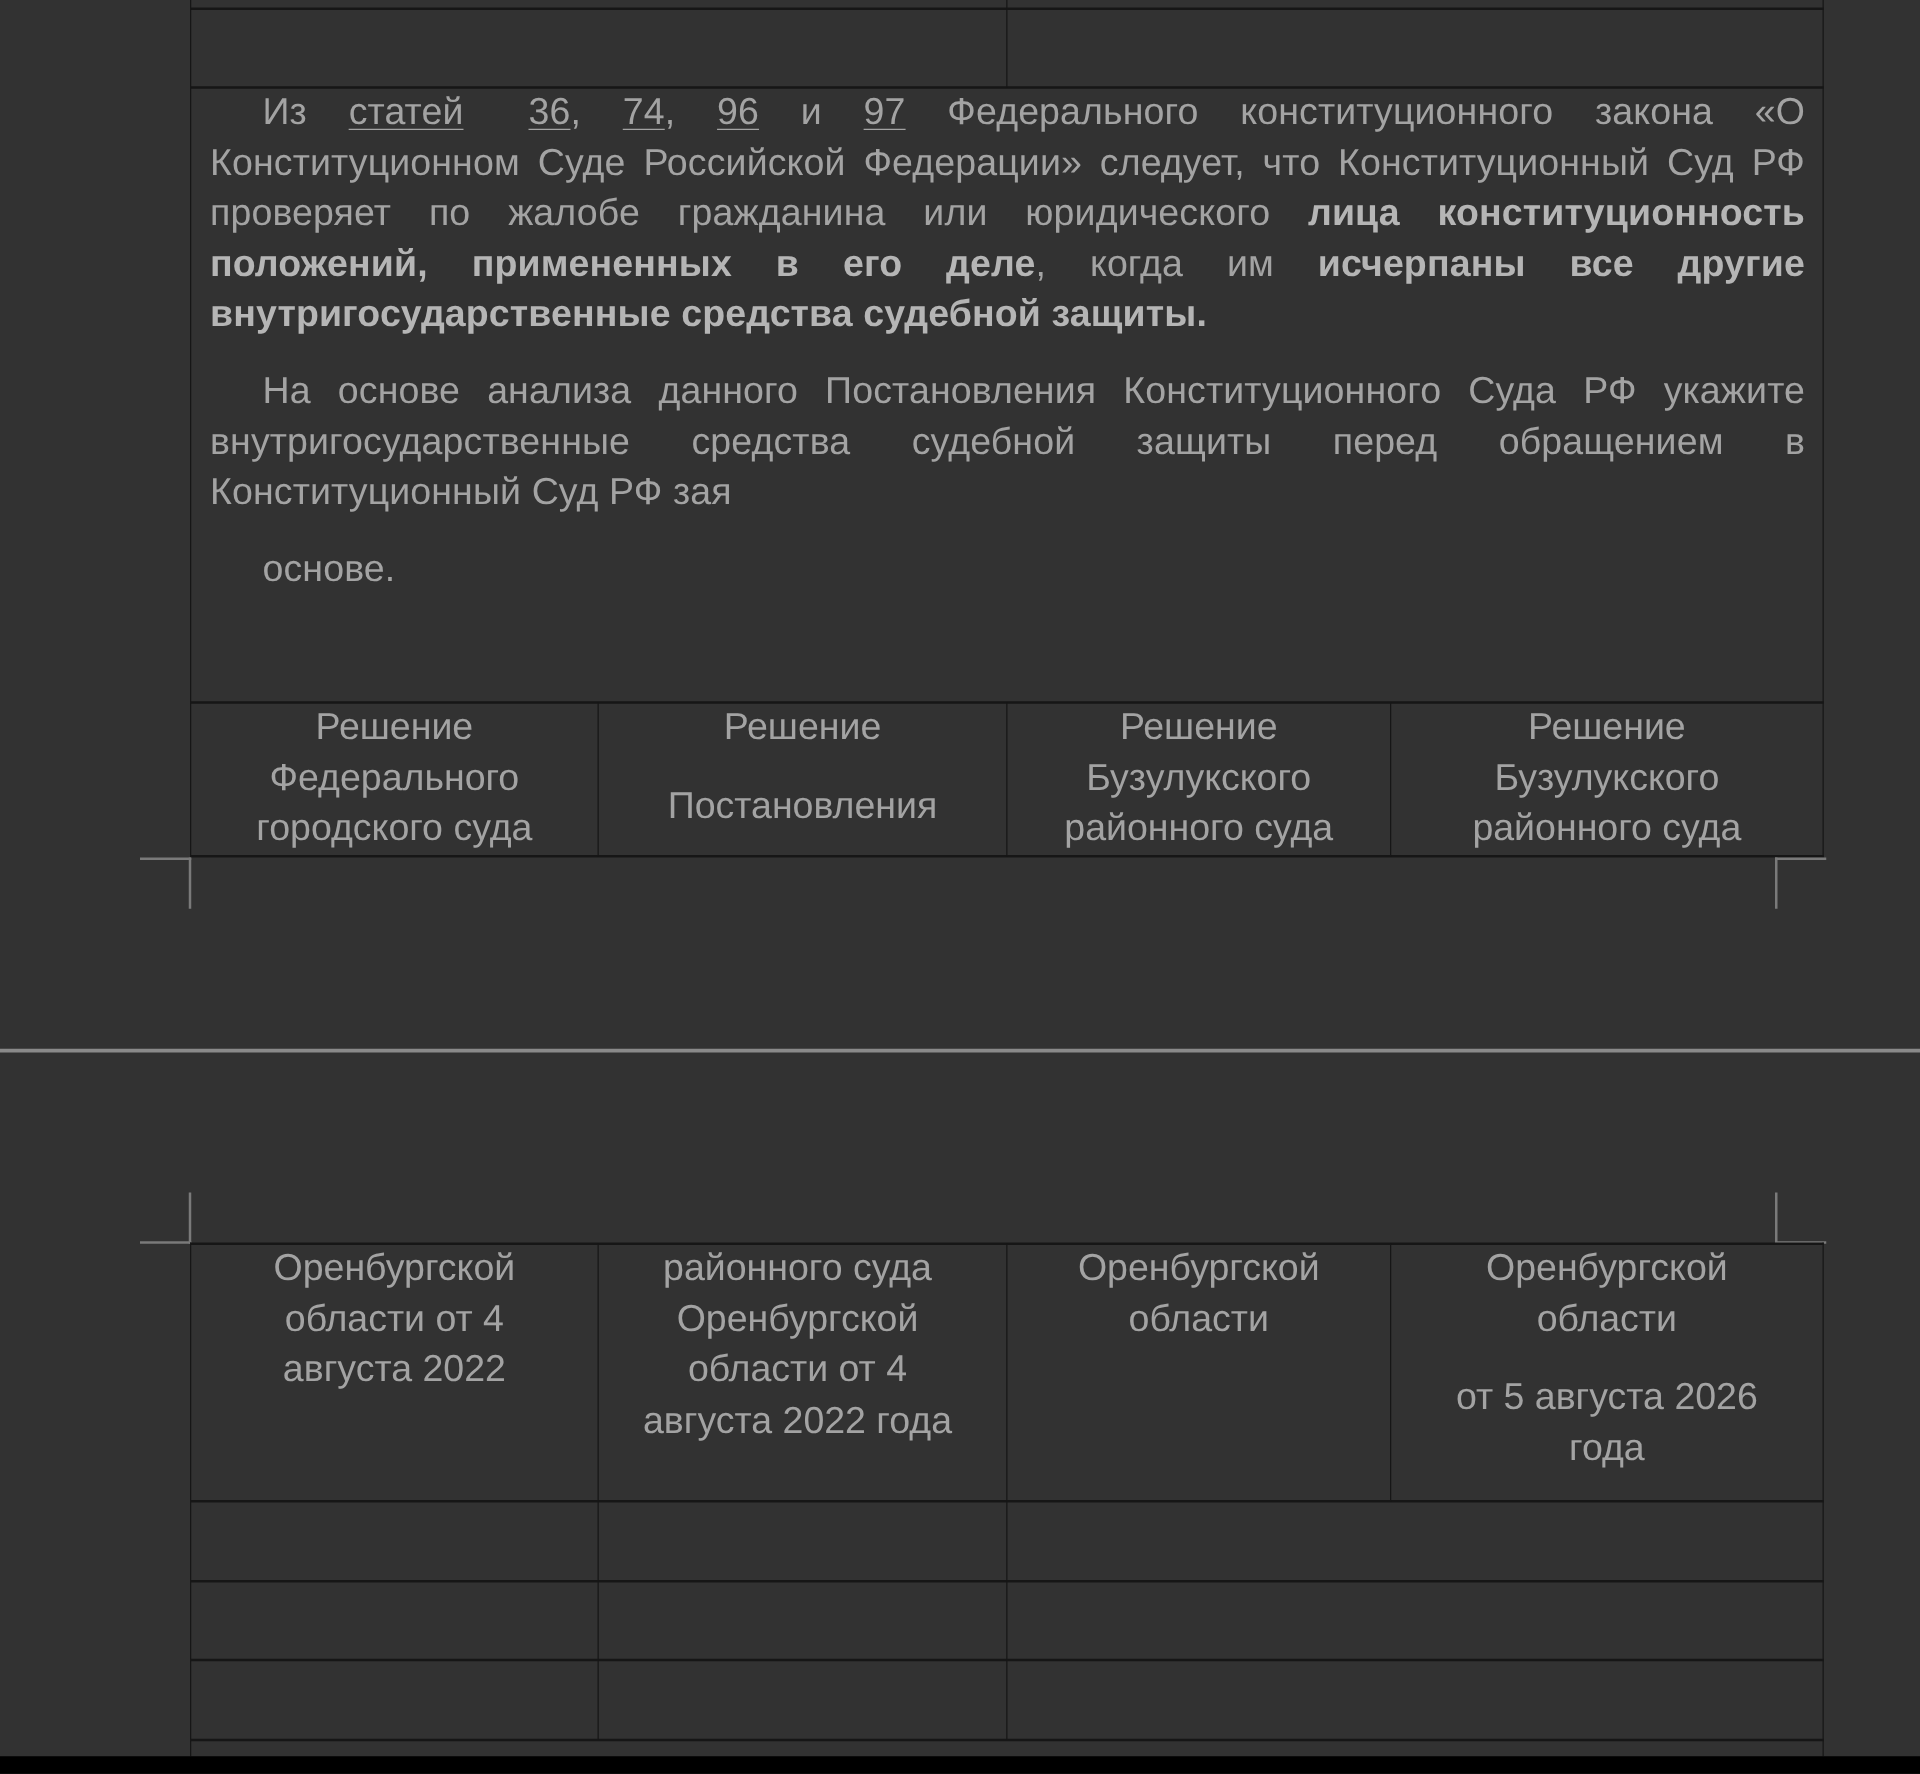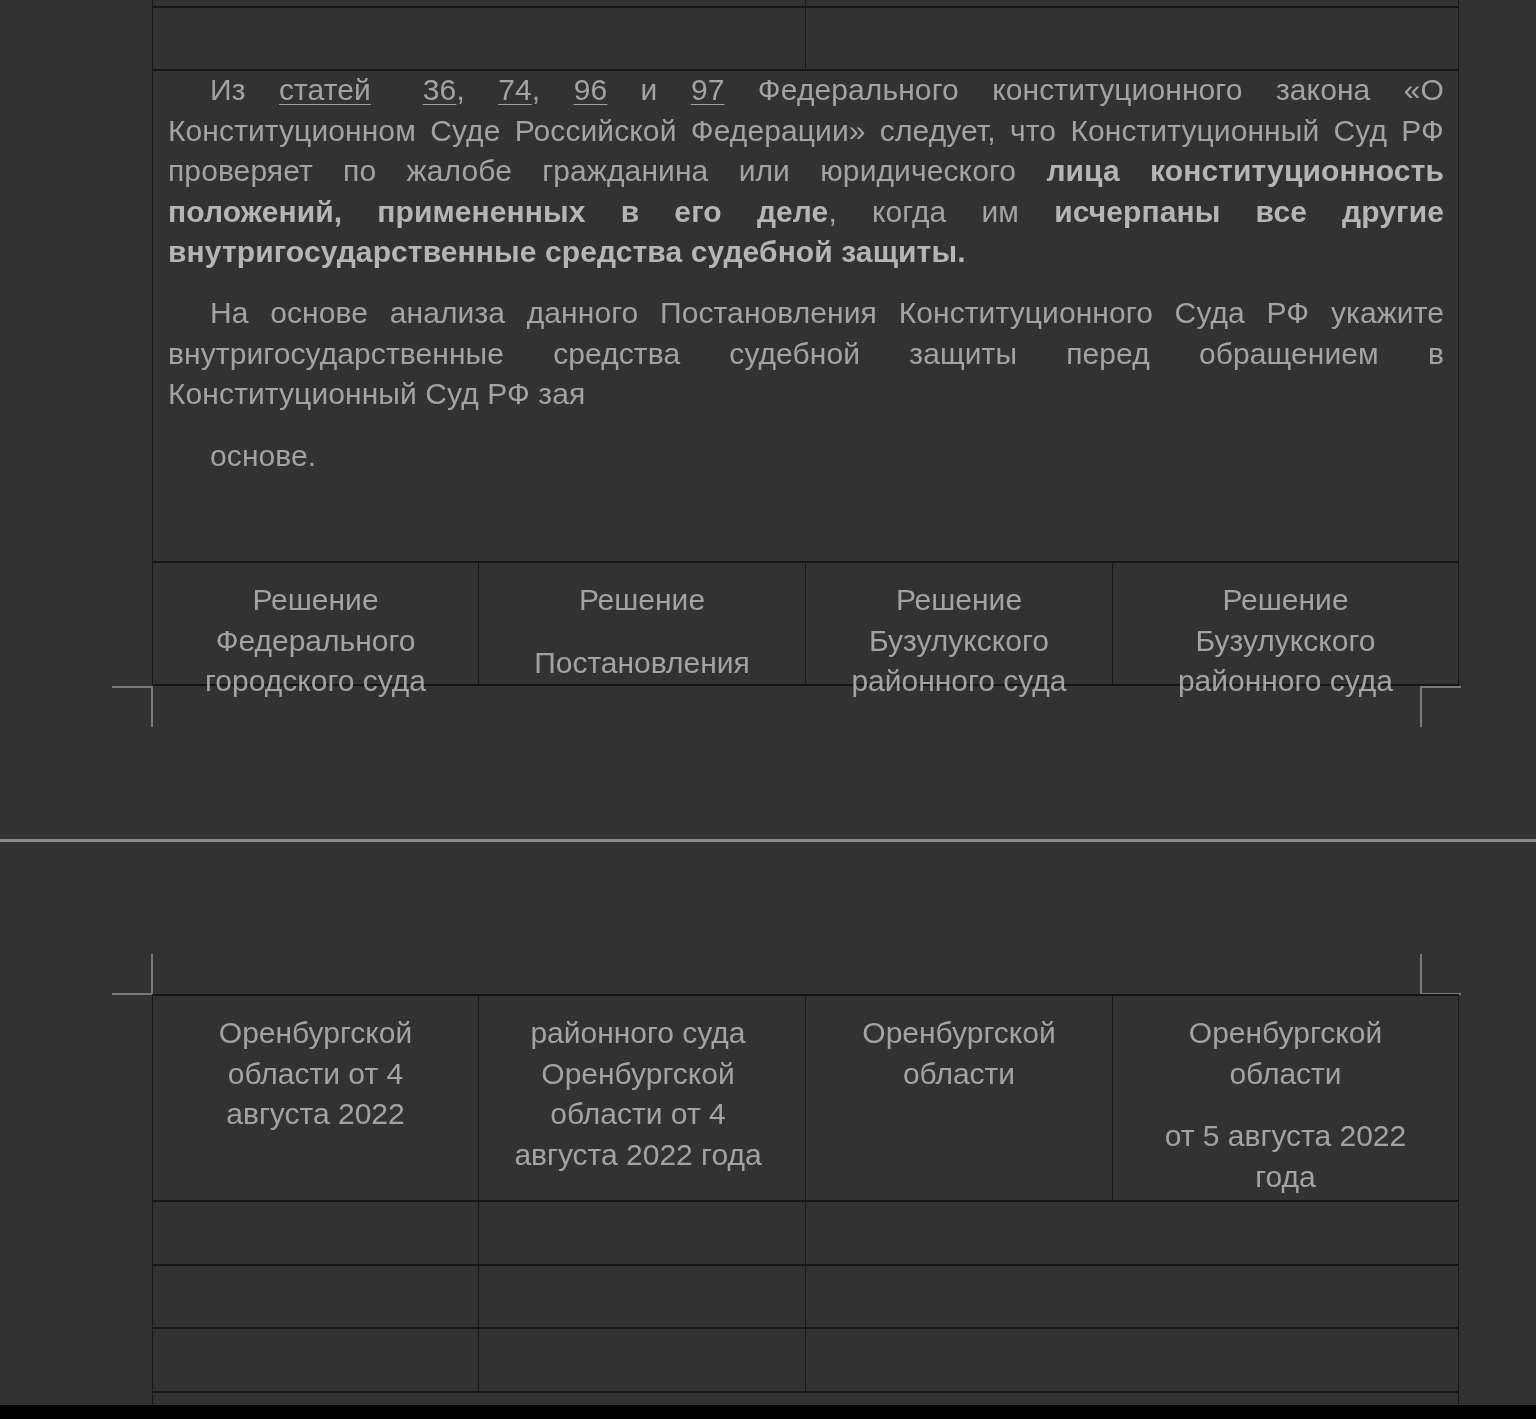--- a/index.html
+++ b/index.html
@@ -36,21 +36,21 @@
   .para u { text-decoration-thickness: 1px; text-underline-offset: 4px; }
   .para .gap { display: inline-block; width: 52px; }
 
   .cell {
     position: absolute;
     box-sizing: border-box;
     text-align: center;
     font-size: 30px;
     line-height: 40.5px;
     color: #a3a3a3;
-    padding-top: 18px;
+    padding-top: 0;
   }
   .cell .spacer { display: block; height: 22px; }
 
   
   .crop-h { position: absolute; height: 2px; background: #7a7a7a; }
   .crop-v { position: absolute; width: 2px; background: #7a7a7a; }
 
   .page-separator {
     position: absolute;
     left: 0; top: 839px;
@@ -156,21 +156,21 @@
     <div>августа 2022 года</div>
   </div>
   <div class="cell" style="left:806px; top:995px; width:306px;">
     <div>Оренбургской</div>
     <div>области</div>
   </div>
   <div class="cell" style="left:1113px; top:995px; width:345px;">
     <div>Оренбургской</div>
     <div>области</div>
     <span class="spacer"></span>
-    <div>от 5 августа 2022</div>
+    <div>от 5 августа 2026</div>
     <div>года</div>
   </div>
 
   <div class="abs" style="left:153px; top:1202px; width:325px; height:62px;"></div>
   <div class="abs" style="left:479px; top:1202px; width:326px; height:62px;"></div>
   <div class="abs" style="left:806px; top:1202px; width:652px; height:62px;"></div>
   <div class="abs" style="left:153px; top:1266px; width:325px; height:61px;"></div>
   <div class="abs" style="left:479px; top:1266px; width:326px; height:61px;"></div>
   <div class="abs" style="left:806px; top:1266px; width:652px; height:61px;"></div>
   <div class="abs" style="left:153px; top:1329px; width:325px; height:62px;"></div>

